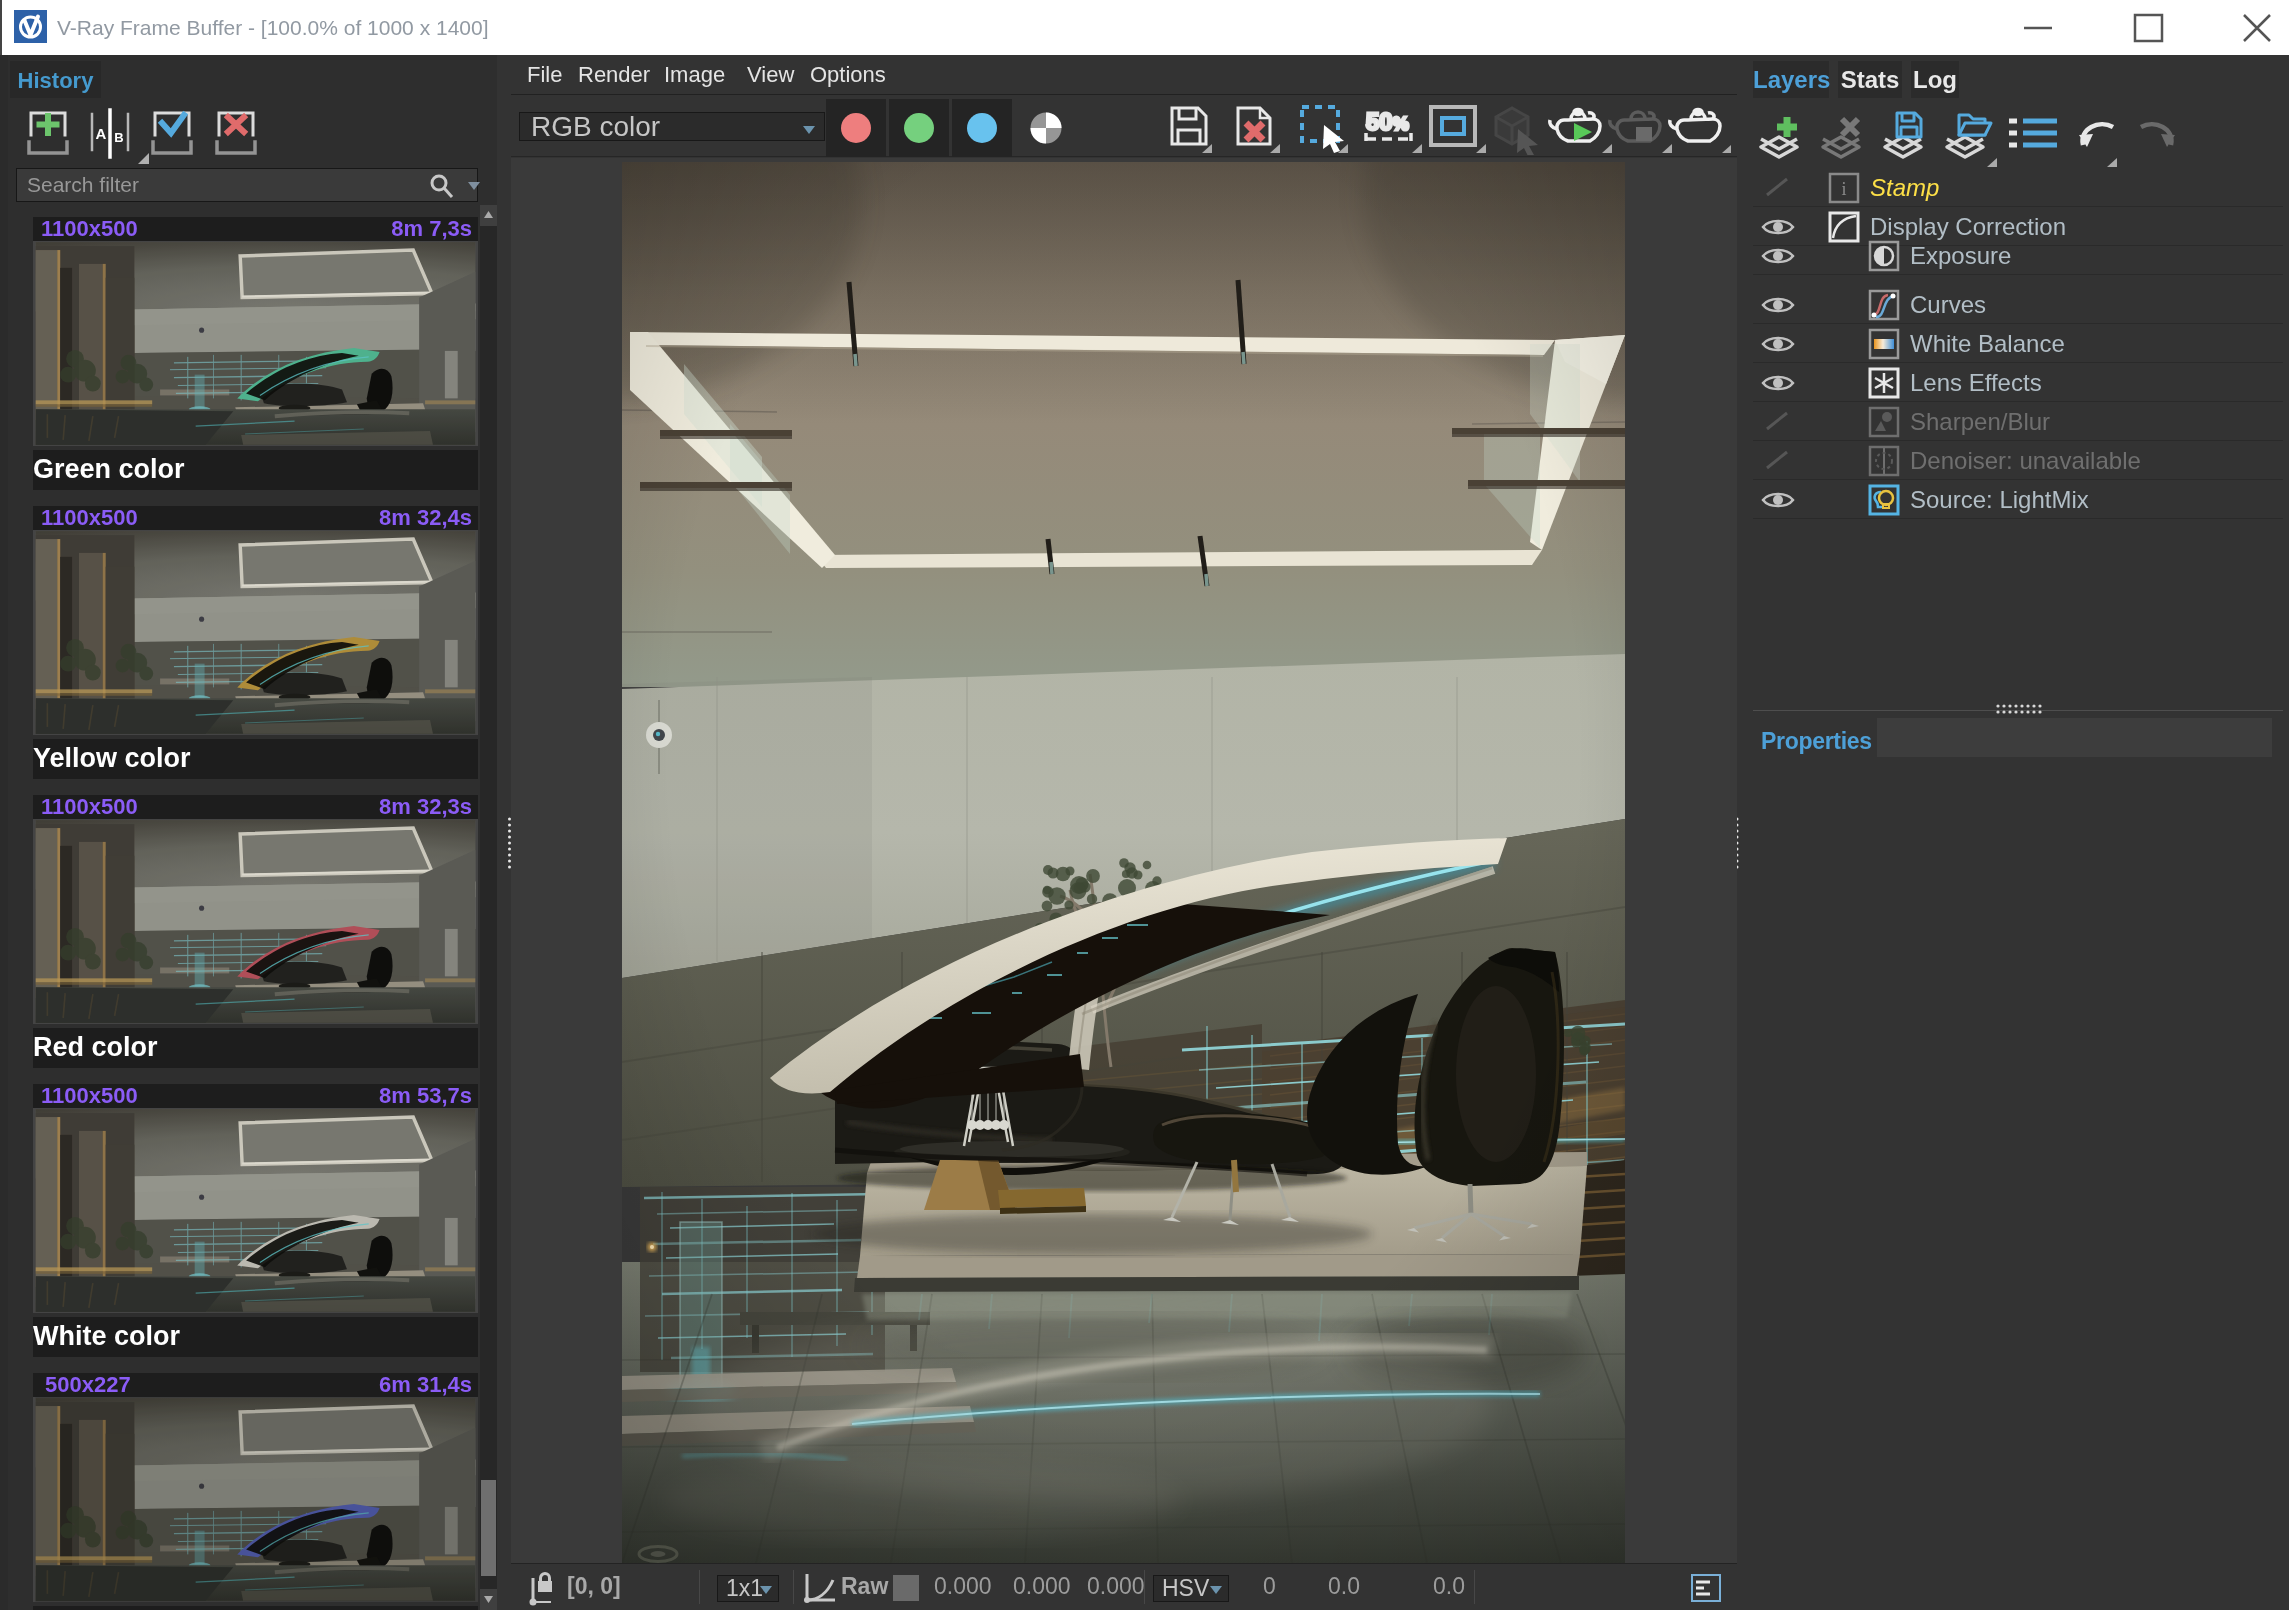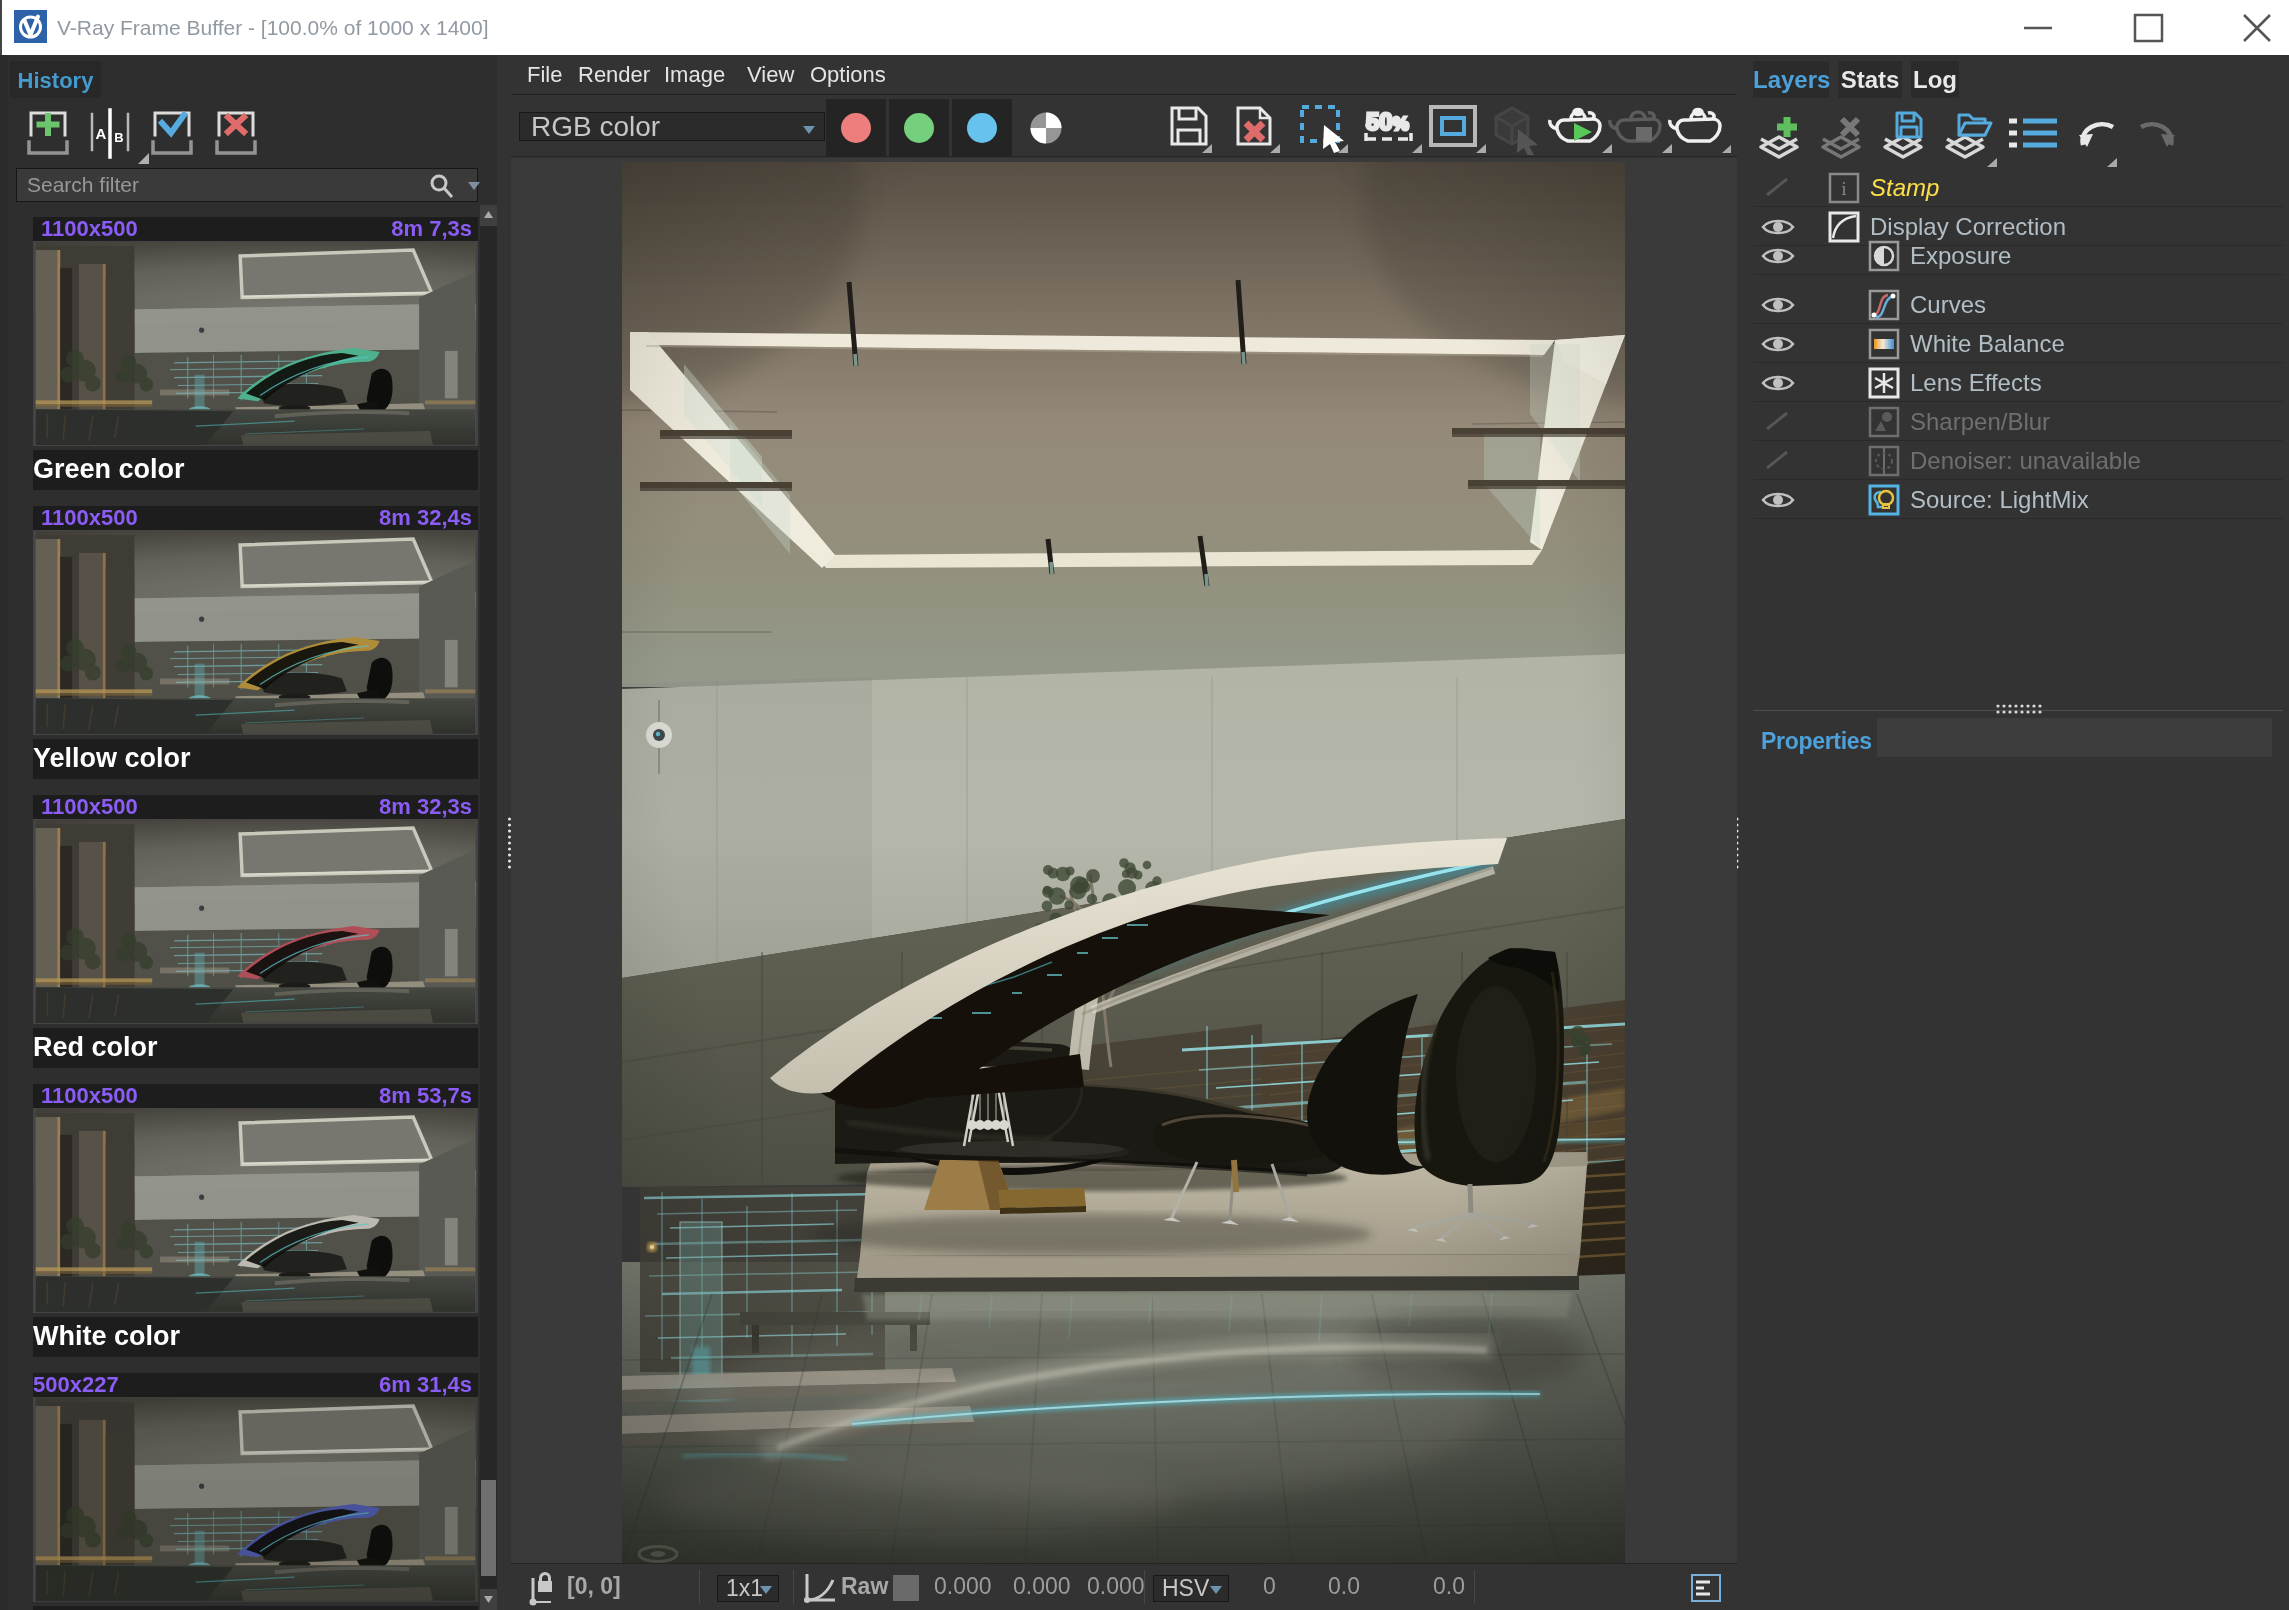--- a/index.html
+++ b/index.html
@@ -171,21 +171,21 @@
           <span style="float:left;padding-left:8px">1100x500</span>
           <span style="float:right;padding-right:6px">8m 53,7s</span>
         </div>
       <svg class="hthumb" width="445" height="205" viewBox="0 0 440 205">
           <use href="#thumbscene" color="#cfccc2"></use>
         </svg>
       <div class="hlabel">White color</div>
     </div>
     <div class="abs hitem" style="top:1318px;">
       <div class="hhead">
-          <span style="float:left;padding-left:0">500x227</span>
+          <span style="float:left;padding-left:12px">500x227</span>
           <span style="float:right;padding-right:6px">6m 31,4s</span>
         </div>
       <svg class="hthumb" width="445" height="205" viewBox="0 0 440 205">
           <use href="#thumbscene" color="#5b68c8"></use>
           <rect width="445" height="205" fill="#14100a" opacity="0.16"></rect>
         </svg>
       <div class="hlabel"></div>
     </div>
 
     <div class="abs" style="left:472px;top:150px;width:17px;height:1405px;background:#272727;">

